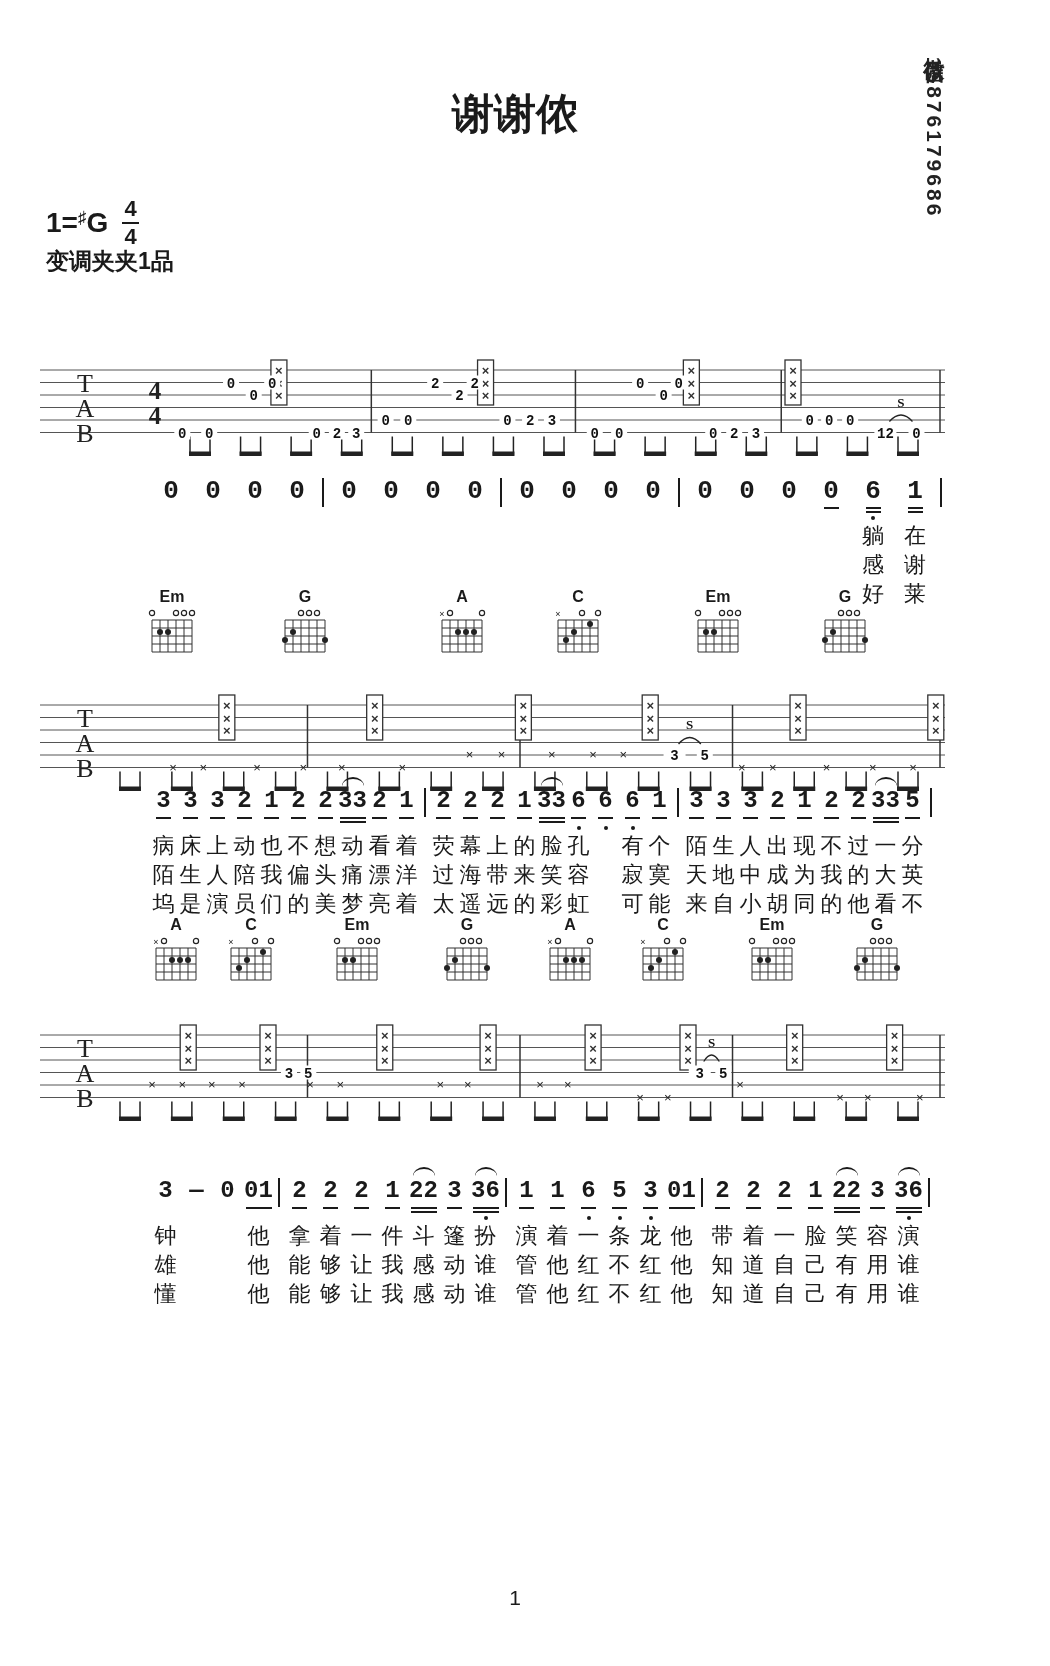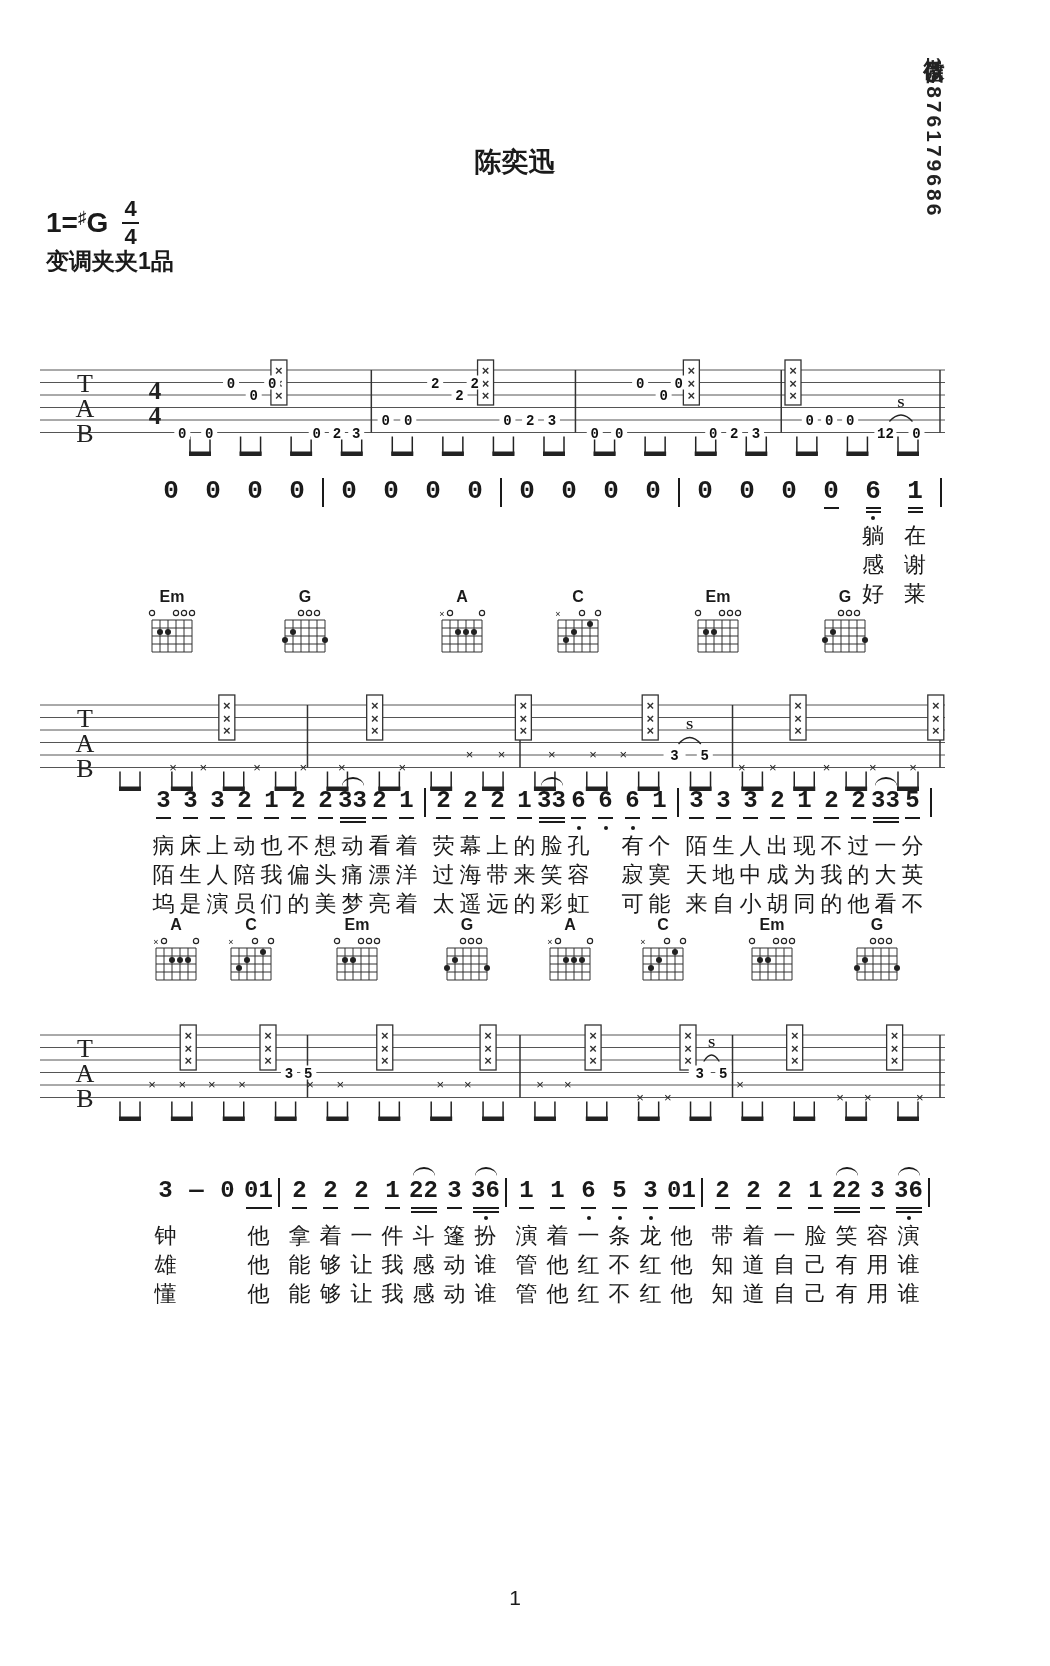--- a/index.html
+++ b/index.html
@@ -30,21 +30,21 @@
   .lyr{height:29px;line-height:28px;font-size:22px;text-align:center;white-space:nowrap;}
   .barcol{display:flex;flex-direction:column;align-items:center;width:10px;}
   .barline{margin-top:10px;width:2px;height:29px;background:#1a1a1a;}
   .pageno{position:absolute;top:1586px;left:0;width:1030px;text-align:center;font-size:21px;}
 </style>
 </head>
 <body>
 
 <div class="page">
   <div class="watermark">微信 15876179686</div>
-  <div class="artist">陈奕迅</div>
+  <div class="title">谢谢侬</div>
   <div class="keyline">
     <span><span>1=</span><span class="sharp">♯</span><span>G</span></span>
     <span class="frac">
       <span>4</span>
       <span class="fracbar"></span>
       <span>4</span>
     </span>
   </div>
   <div class="capo">变调夹夹1品</div>
   <div id="score">

